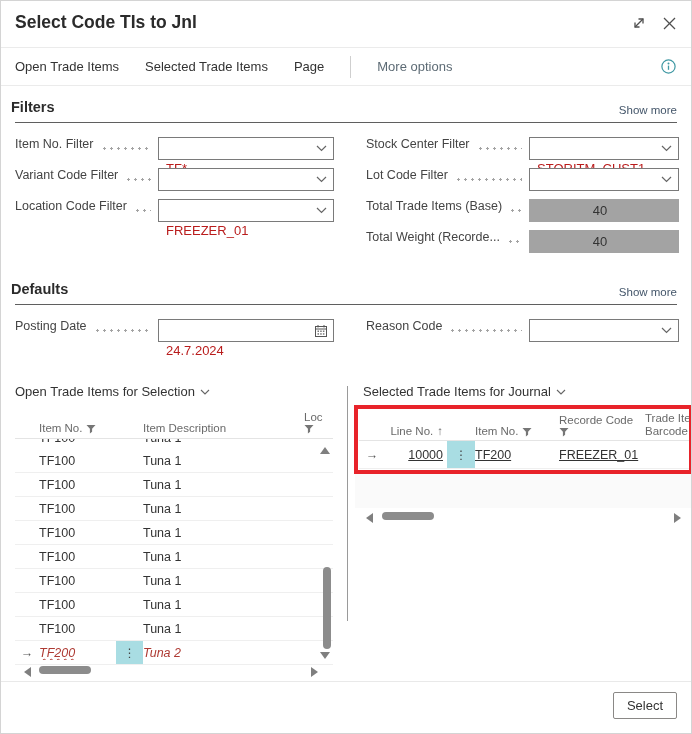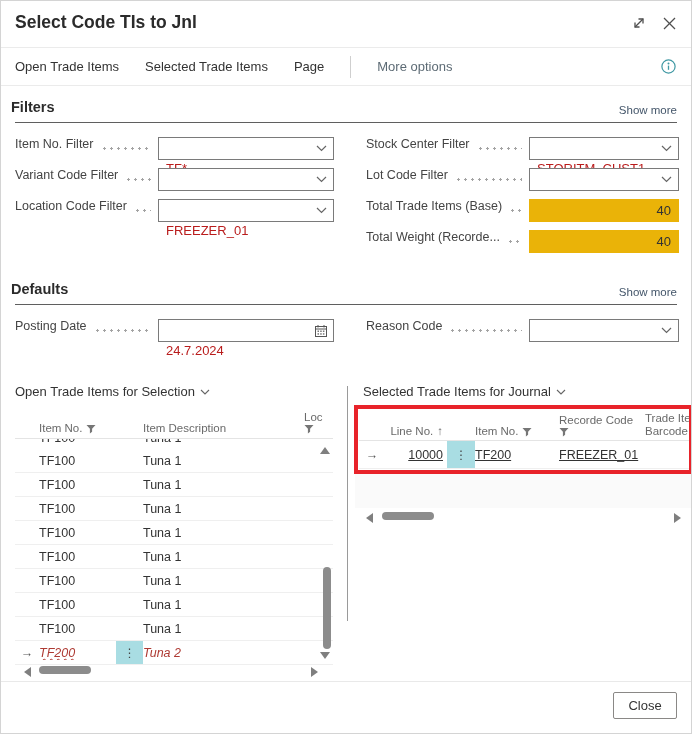--- a/index.html
+++ b/index.html
@@ -30,22 +30,22 @@
   .flabel { position:absolute; height:23px; display:flex; align-items:flex-start; font-size:12.5px; color:#444; }
   .flabel .ltxt { white-space:nowrap; }
   .dots { flex:1; height:3px; margin:0 6px 0 7px; align-self:center;
     background-image:radial-gradient(circle, #a3a3a3 1px, transparent 1.3px);
     background-size:7px 3px; background-repeat:repeat-x; background-position:left center; }
   .fbox { position:absolute; height:23px; box-sizing:border-box; border:1px solid #7a7a7a;
     background:#fff; display:flex; align-items:center; }
   .fbox input { border:none; outline:none; background:transparent; flex:1; min-width:0;
     font:inherit; font-size:13px; color:#b91c1c; padding:0 0 0 7px;margin-top:40px; }
   .fbox .chev, .fbox .cal { width:24px; display:flex; justify-content:center; cursor:pointer; }
-  .fread { position:absolute; height:23px; box-sizing:border-box; background:#eab308;
-    display:flex; align-items:center; justify-content:flex-end; padding-right:8px; font-size:13px; color:#333; }
+  .fread { position:absolute; height:23px; box-sizing:border-box; background:#a3a3a3;
+    display:flex; align-items:center; justify-content:center; padding-right:8px; font-size:13px; color:#333; }
   .col-l-label { left:14px;  width:142px; }
   .col-l-field { left:157px; width:176px; }
   .col-r-label { left:365px; width:162px; }
   .col-r-field { left:528px; width:150px; }
   
   .panel-title { position:absolute; top:383px; display:flex; align-items:center; gap:5px;
     font-size:13px; color:#333; cursor:pointer; }
   .vdivider { position:absolute; left:346px; top:385px; width:1px; height:235px; background:#9a9a9a; }
   
   .lgrid { position:absolute; left:14px; top:400px; width:318px; height:282px; background:#fff; }
@@ -414,15 +414,15 @@
 
   <div class="red-box"></div>
 
   <div style="position:absolute; left:358px; top:510px; right:8px; height:14px;">
     <div style="position:absolute; left:7px; top:2px;" class="tri-left"></div>
     <div class="hthumb" style="left:23px; top:1px; width:52px;"></div>
     <div style="position:absolute; right:2px; top:2px;" class="tri-right"></div>
   </div>
 
   <div class="footer-rule"></div>
-  <button class="close-btn">Close</button>
+  <button class="close-btn">Select</button>
 
 </div>
 
 </body></html>

